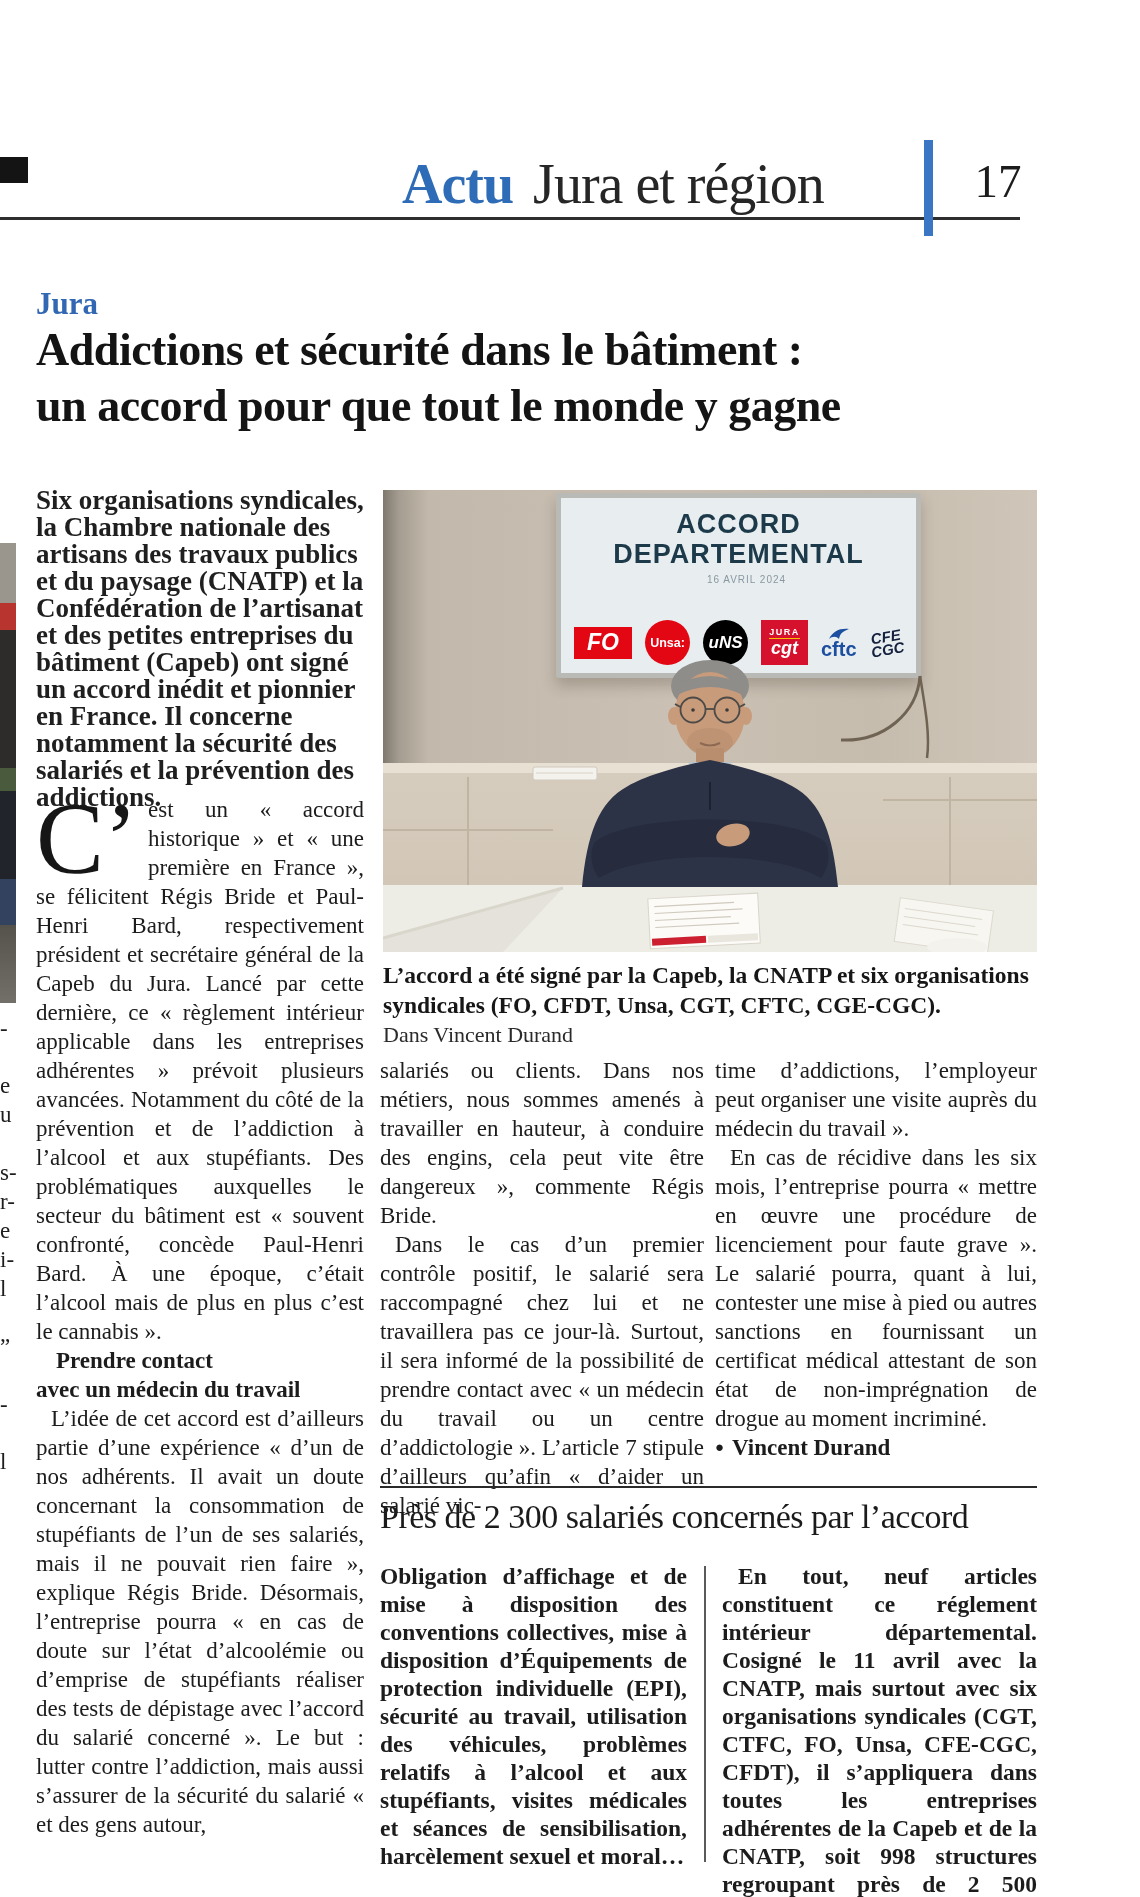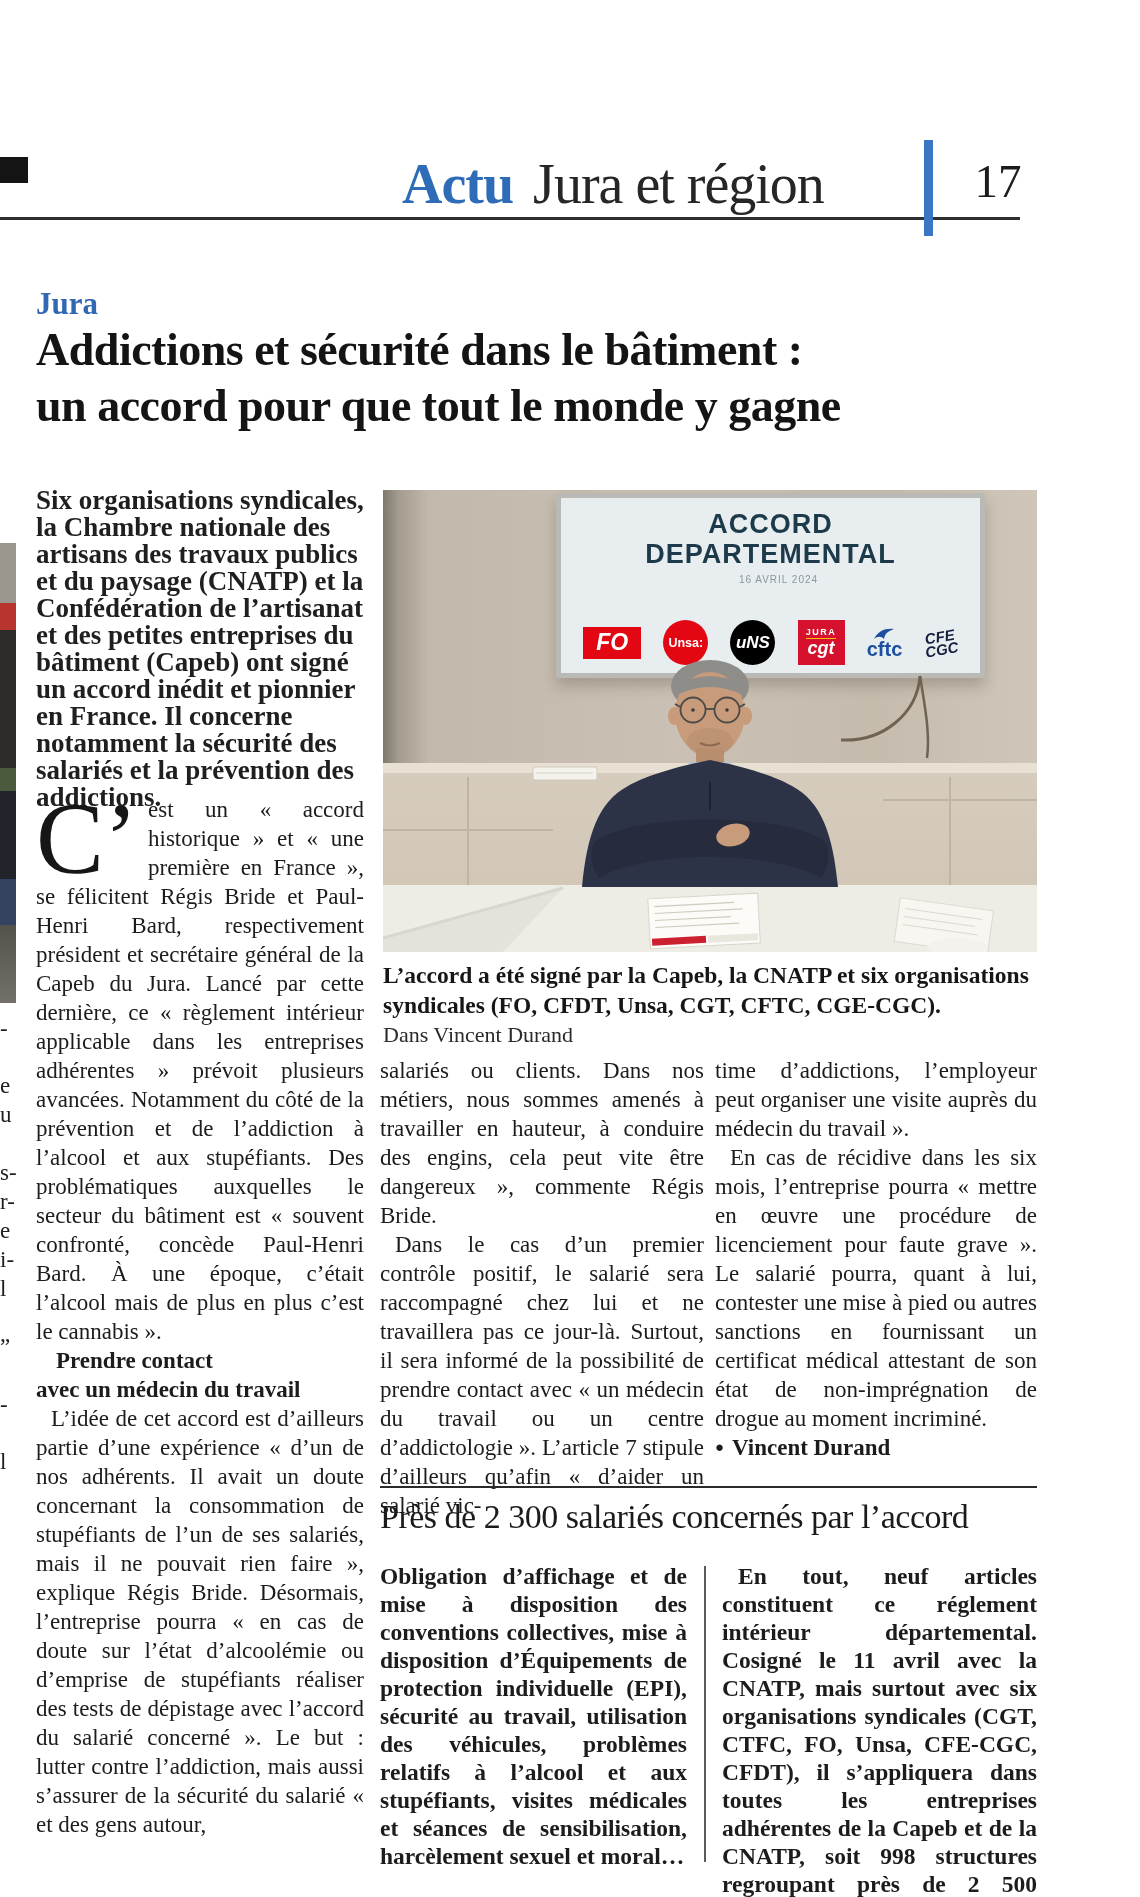--- a/index.html
+++ b/index.html
@@ -40,21 +40,21 @@
   .dropcap{float:left;font-size:102px;line-height:80px;padding:4px 10px 0 0;color:#161616;}
   .p-indent{text-indent:15px;}
   .subhead{font-weight:700;white-space:pre-line;text-indent:20px;text-align:left;
            margin:18px 0 6px 0;line-height:29px;}
   .byline-row{margin-top:6px;font-weight:700;text-align:left;}
   .byline-bullet{font-size:15px;vertical-align:3px;margin-right:8px;}
 
   
   .photo{position:absolute;left:383px;top:490px;width:654px;height:462px;overflow:hidden;
          background:linear-gradient(90deg,#7e786e 0%,#a59d91 2.5%,#c2b8ab 7%,#cac0b3 45%,#c6bcae 75%,#cfc6b9 100%);}
-  .tv{position:absolute;left:173px;top:3px;width:429px;height:185px;background:#e8eef0;
+  .tv{position:absolute;left:173px;top:3px;width:365px;height:185px;background:#e8eef0;
       border:5px solid #b9b9b5;border-radius:3px;box-shadow:0 8px 14px rgba(60,50,40,.25);
       box-sizing:border-box;}
   .tv-title{margin-top:11px;text-align:center;font-family:"Liberation Sans",sans-serif;
             font-weight:700;font-size:27px;line-height:30px;color:#1d3a4a;letter-spacing:1px;}
   .tv-date{margin-top:5px;text-align:center;font-family:"Liberation Sans",sans-serif;
            font-size:10px;color:#8a97a0;letter-spacing:1px;padding-left:16px;}
   .logo-row{position:absolute;left:0;right:0;bottom:8px;display:flex;justify-content:space-evenly;
             align-items:center;font-family:"Liberation Sans",sans-serif;}
   .logo-fo{width:58px;height:32px;background:#e30613;display:flex;align-items:center;justify-content:center;
            color:#fff;font-weight:900;font-style:italic;font-size:23px;}

